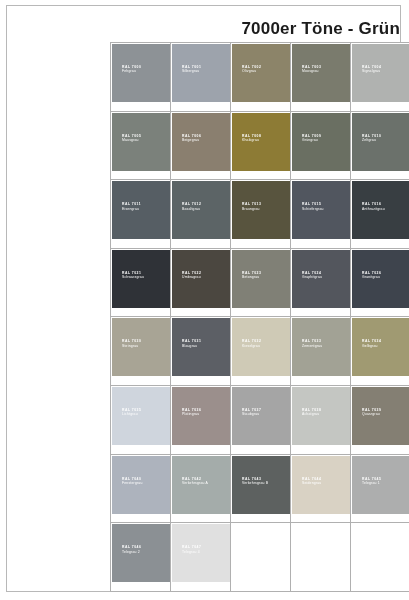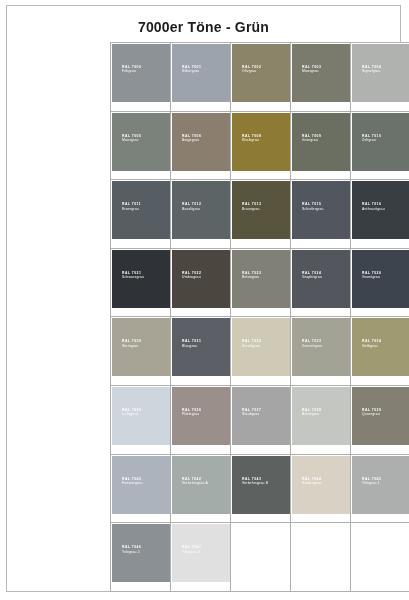--- a/index.html
+++ b/index.html
@@ -21,22 +21,22 @@
     height: 587px;
     border: 1px solid #b8b8b8;
     background: #ffffff;
     box-sizing: border-box;
   }
   .page-title {
     position: absolute;
     left: 0;
     top: 13px;
     width: 100%;
-    text-align: center;
-    font-size: 14px;
+    text-align: right;
+    font-size: 17px;
     font-weight: bold;
     color: #1c1c1c;
     letter-spacing: 0.2px;
   }
   .swatch-table {
     position: absolute;
     left: 103px;
     top: 36px;
     border-collapse: collapse;
     table-layout: fixed;

